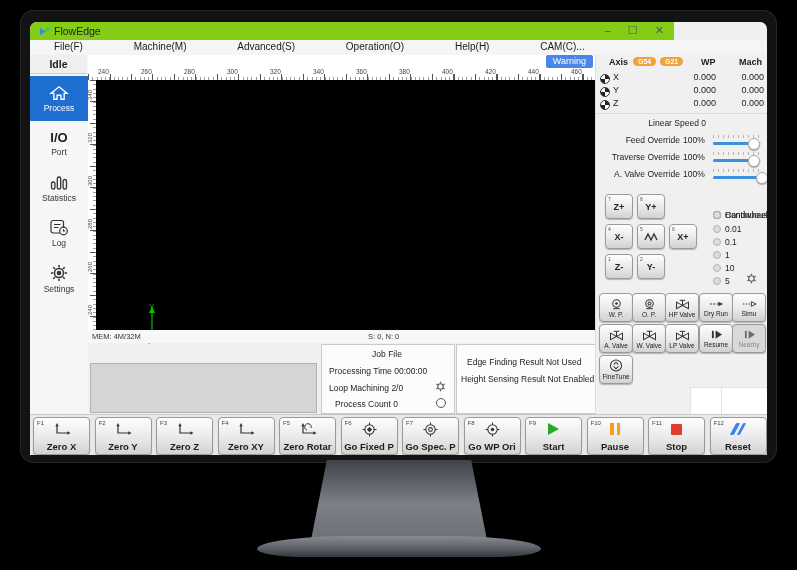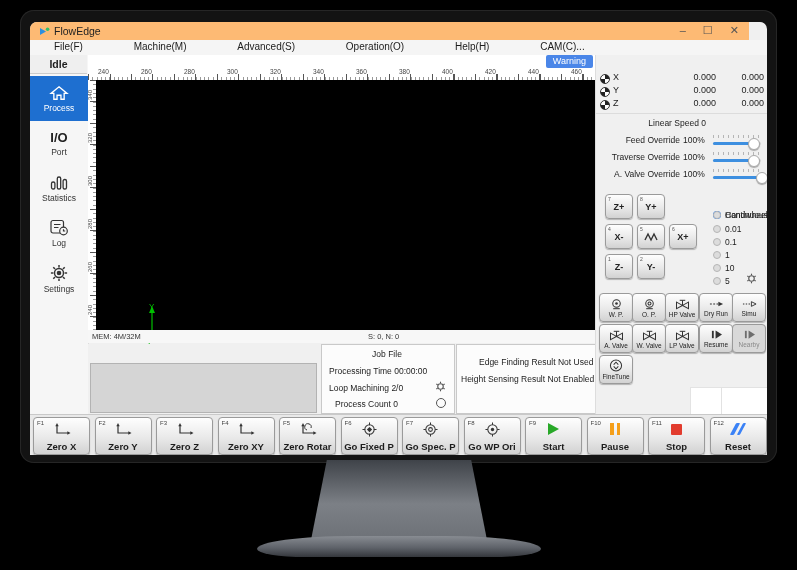--- a/index.html
+++ b/index.html
@@ -10,21 +10,21 @@
   .bezel{left:20px;top:10px;width:757px;height:453px;background:#131313;border-radius:14px;
          box-shadow:inset 0 0 0 1px #262626;}
   .neck{left:311px;top:460px;width:176px;height:80px;
         background:linear-gradient(180deg,#3f4349,#7c8086 55%,#6d7177);
         clip-path:polygon(9% 0,91% 0,100% 100%,0 100%);}
   .base{left:257px;top:536px;width:284px;height:21px;
         background:linear-gradient(180deg,#888c92,#5f636a 55%,#34373c);
         border-radius:120px 120px 60px 60px / 16px 16px 10px 10px;}
   
   .window{left:30px;top:22px;width:737px;height:433px;background:#f0f0f0;border-radius:7px 7px 0 0;overflow:hidden;}
-  .titlebar{left:0;top:0;width:719px;height:18px;background:#fdba74;text-decoration:underline;}
+  .titlebar{left:0;top:0;width:644px;height:18px;background:#84cc16;text-decoration:underline;}
   .title-text{left:24px;top:3px;font-size:10.5px;color:#222;}
   .winbtns{right:10px;top:2px;font-size:11px;color:#555;letter-spacing:0;}
   .winbtns span{display:inline-block;margin-left:14px;cursor:default;}
   .menubar{left:0;top:18px;width:737px;height:15px;background:#f5f5f5;font-size:10px;}
   .menubar span{display:inline-block;padding:1px 24px;}
   
   .sidebar{left:0;top:33px;width:58px;height:359px;background:#f6f6f6;border-right:1px solid #ddd;}
   .idle{left:0;top:0;width:57px;height:18px;background:#efefef;border-bottom:1px solid #ccc;
         font-size:10.5px;font-weight:bold;text-align:center;line-height:18px;}
   .side-item{width:58px;height:45px;display:flex;flex-direction:column;align-items:center;justify-content:center;gap:2px;}
@@ -261,32 +261,39 @@
         </g>
       </svg>
       <div class="jobrow" style="top:54px;left:13px;">
         <span>Process Count</span>
         <span>0</span>
       </div>
       <div class="abs" style="left:114px;top:53px;width:8px;height:8px;border:1.5px solid #555;border-radius:50%;"></div>
     </div>
 
     <div class="abs respanel">
-      <div class="jobrow" style="left:10px;top:12px;margin-left:12px;">
+      <div class="jobrow" style="left:10px;top:12px;">
         <span>Edge Finding Result</span>
         <span>Not Used</span>
       </div>
       <div class="jobrow" style="left:4px;top:29px;">
         <span>Height Sensing Result</span>
         <span>Not Enabled</span>
       </div>
     </div>
 
     <div class="abs rightpanel">
 
+      <div class="axhead">
+        <span class="abs" style="left:13px;">Axis</span>
+        <span class="badge abs" style="left:37px;">G54</span>
+        <span class="badge abs" style="left:64px;">G21</span>
+        <span class="abs" style="left:105px;">WP</span>
+        <span class="abs" style="left:143px;">Mach</span>
+      </div>
       <div class="axrow" style="top:17px;">
         <span class="datum abs" style="left:4px;top:2px"></span>
         <span class="abs" style="left:17px;">X</span>
         <span class="num" style="left:70px;width:50px;">0.000</span>
         <span class="num" style="left:118px;width:50px;">0.000</span>
       </div>
       <div class="axrow" style="top:30px;">
         <span class="datum abs" style="left:4px;top:2px"></span>
         <span class="abs" style="left:17px;">Y</span>
         <span class="num" style="left:70px;width:50px;">0.000</span>

